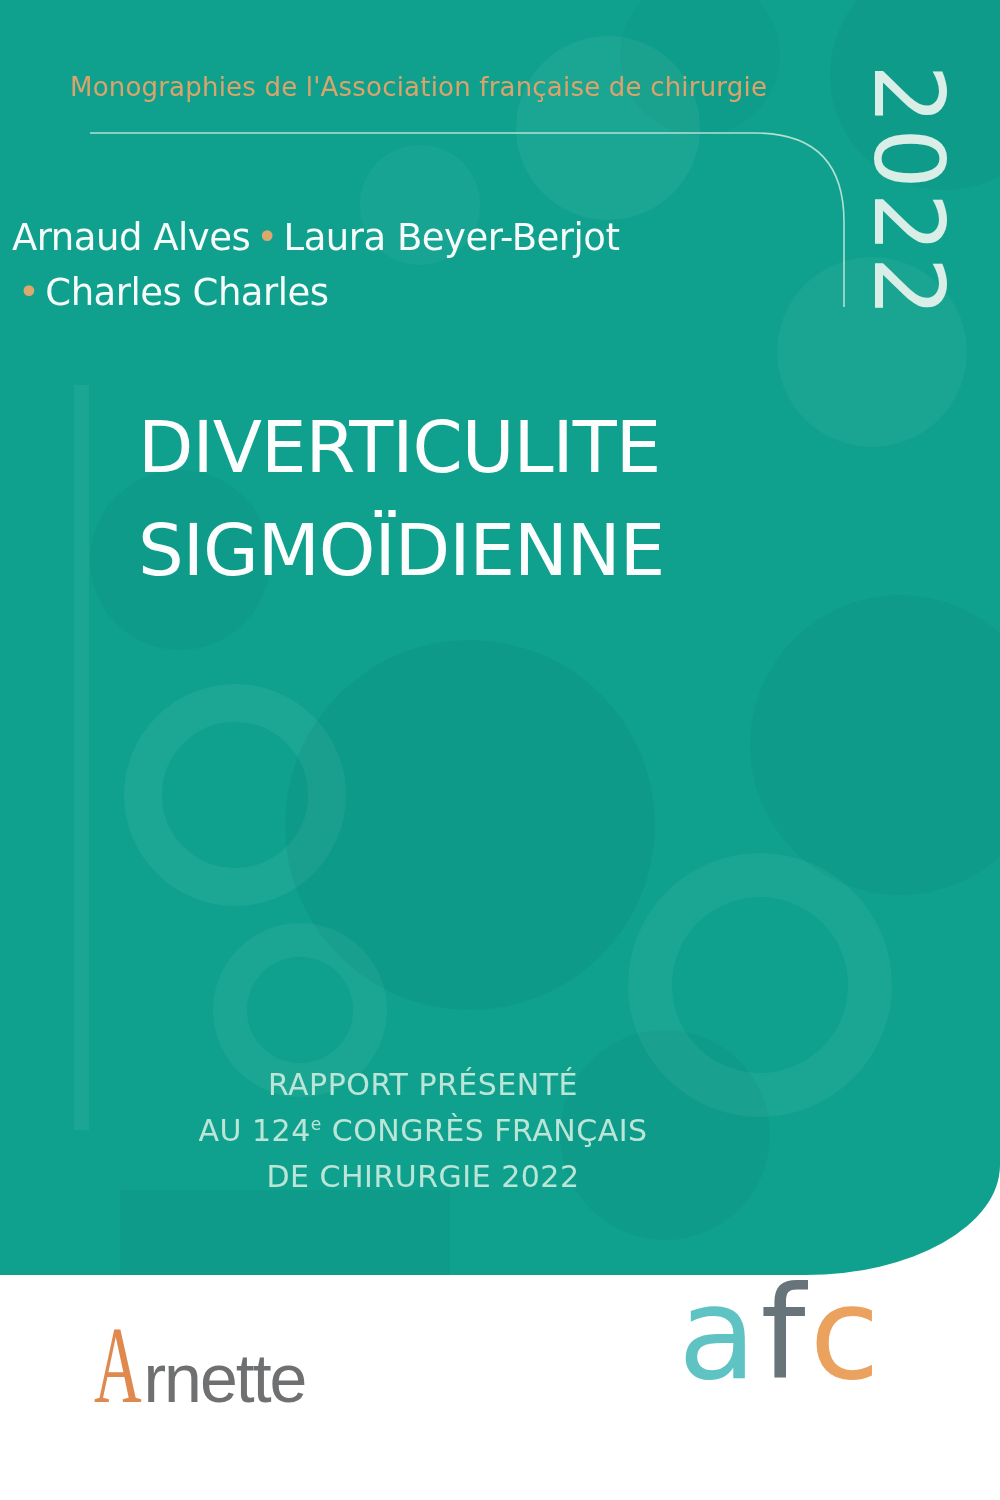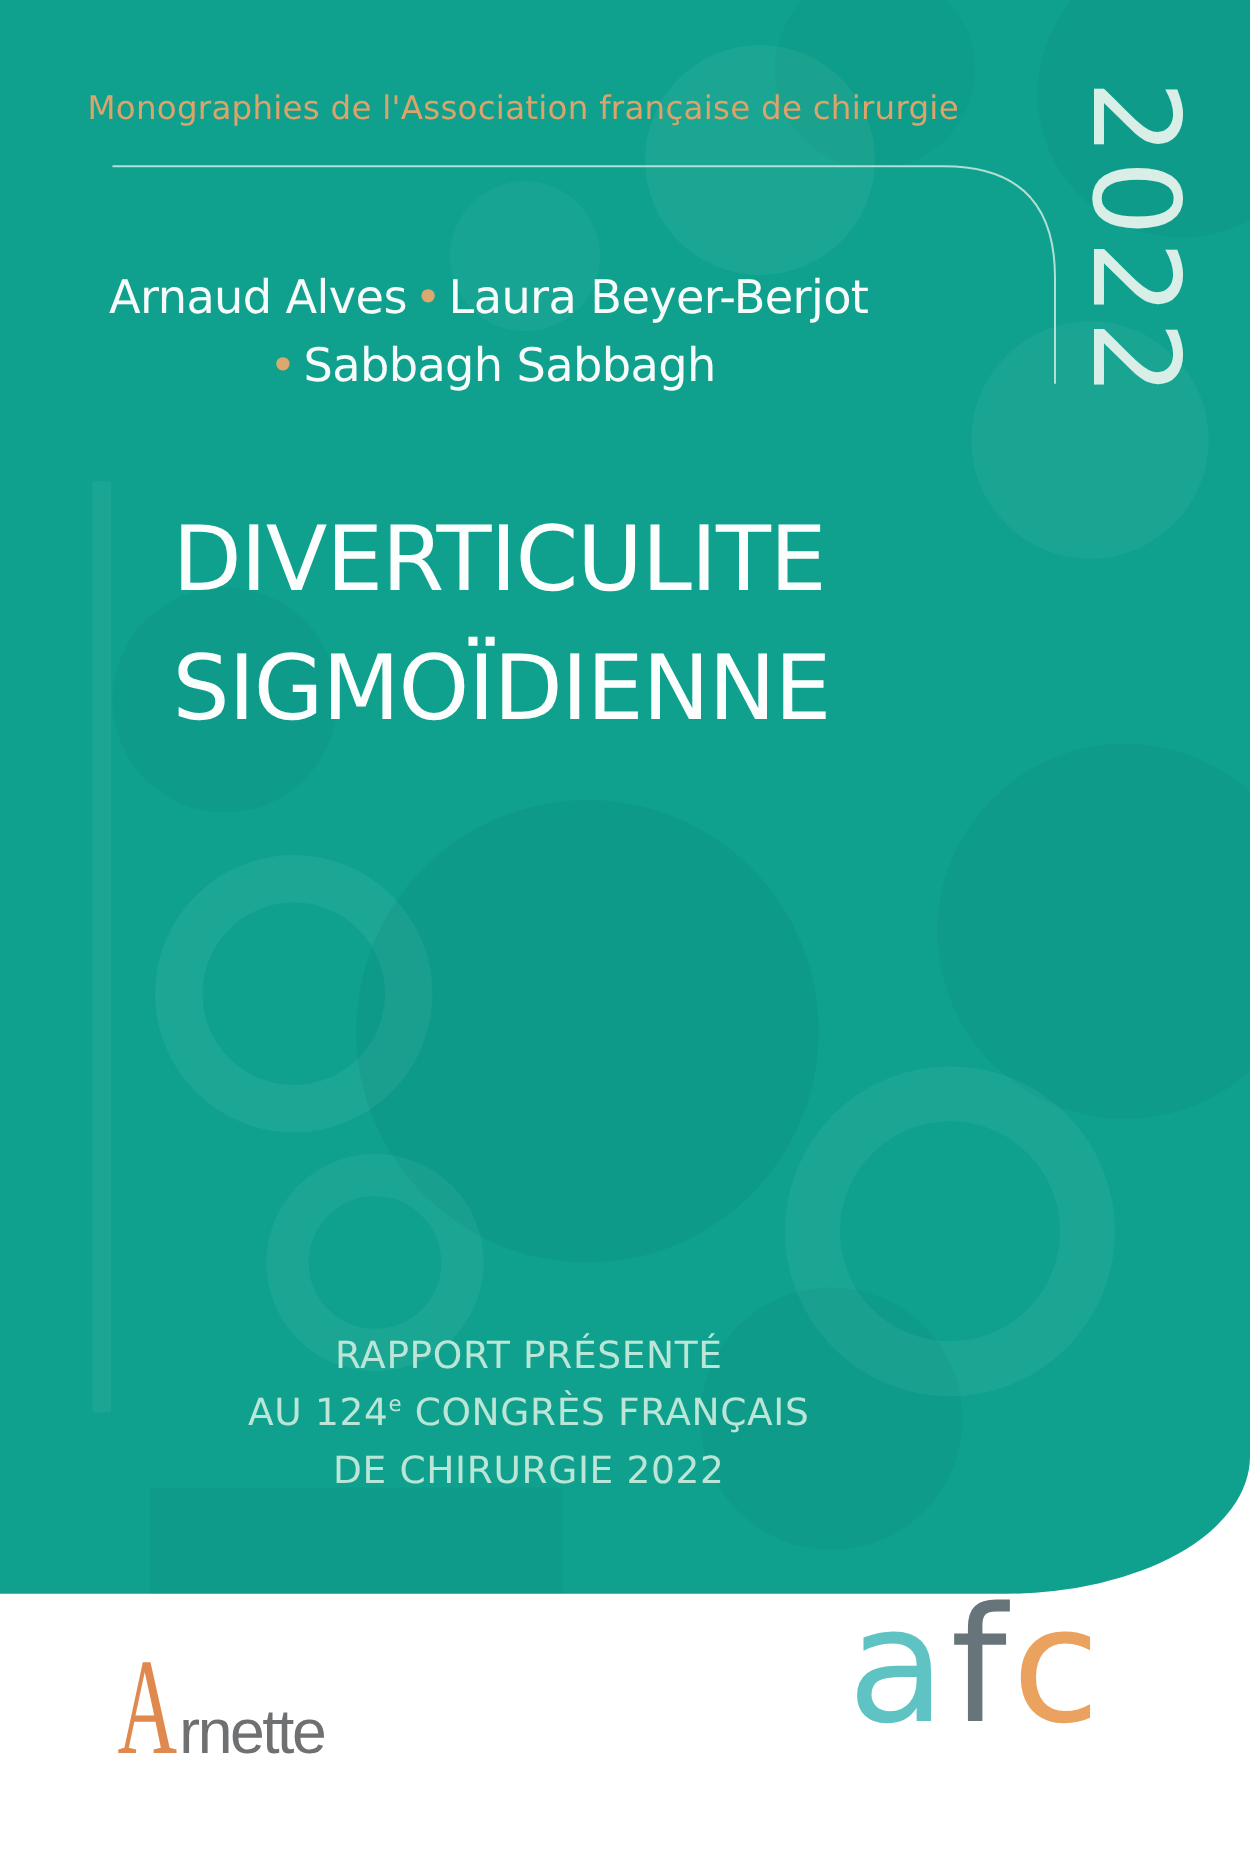--- a/index.html
+++ b/index.html
@@ -35,25 +35,26 @@
     transform: rotate(90deg); transform-origin: 0 0;
     font-size: 96px; line-height: 1;
     letter-spacing: 3px;
     color: #D8EEE6;
     white-space: nowrap;
   }
 
   
   .authors-block {
     position: absolute; left: 0; top: 210px;
-    width: 782px; text-align: center;
+    width: 782px; text-align: left;
     color: #F6FBF9;
     font-size: 37px; line-height: 55px;
     letter-spacing: -0.5px;
     white-space: nowrap;
+    padding-left: 12px;
   }
   .authors-block .bullet { color: #DBA86E; padding: 0 6px; }
 
   
   .book-title {
     position: absolute; left: 138px; top: 396px;
     color: #FBFEFD;
     font-size: 72px; line-height: 103px;
     letter-spacing: -1px;
     font-weight: normal;
@@ -81,21 +82,21 @@
   .arnette-initial {
     font-family: "Liberation Serif", serif;
     font-size: 110px; line-height: 1;
     color: #E0894E;
     display: inline-block;
     transform: scaleX(0.6); transform-origin: bottom left;
     margin-right: -30px;
   }
   .arnette-wordmark {
     font-family: "Liberation Sans", sans-serif;
-    font-size: 50px; letter-spacing: -2px;
+    font-size: 68px; letter-spacing: -2px;
     color: #6E7072;
   }
 
   .afc-logo {
     position: absolute; left: 642px; top: 1270px;
     font-size: 128px; line-height: 1;
     letter-spacing: 4px;
     white-space: nowrap;
     margin-left: 36px;
   }
@@ -131,21 +132,21 @@
 
     <path d="M 90 133 H 755 Q 844 133 844 222 V 307" fill="none" stroke="#CEEADF" stroke-opacity="0.85" stroke-width="1.6"></path>
   </svg>
 
   <div class="series-title">Monographies de l'Association française de chirurgie</div>
 
   <div class="year-vertical">2022</div>
 
   <div class="authors-block">
     <div><span>Arnaud Alves</span><span class="bullet">•</span><span>Laura Beyer-Berjot</span></div>
-    <div><span class="bullet">•</span><span>Sabbagh Sabbagh</span></div>
+    <div><span class="bullet">•</span><span>Charles Charles</span></div>
   </div>
 
   <div class="book-title">
     <div>DIVERTICULITE</div>
     <div>SIGMOÏDIENNE</div>
   </div>
 
   <div class="report-note">
     <div>RAPPORT PRÉSENTÉ</div>
     <div><span>AU 124</span><sup>e</sup><span> CONGRÈS FRANÇAIS</span></div>

